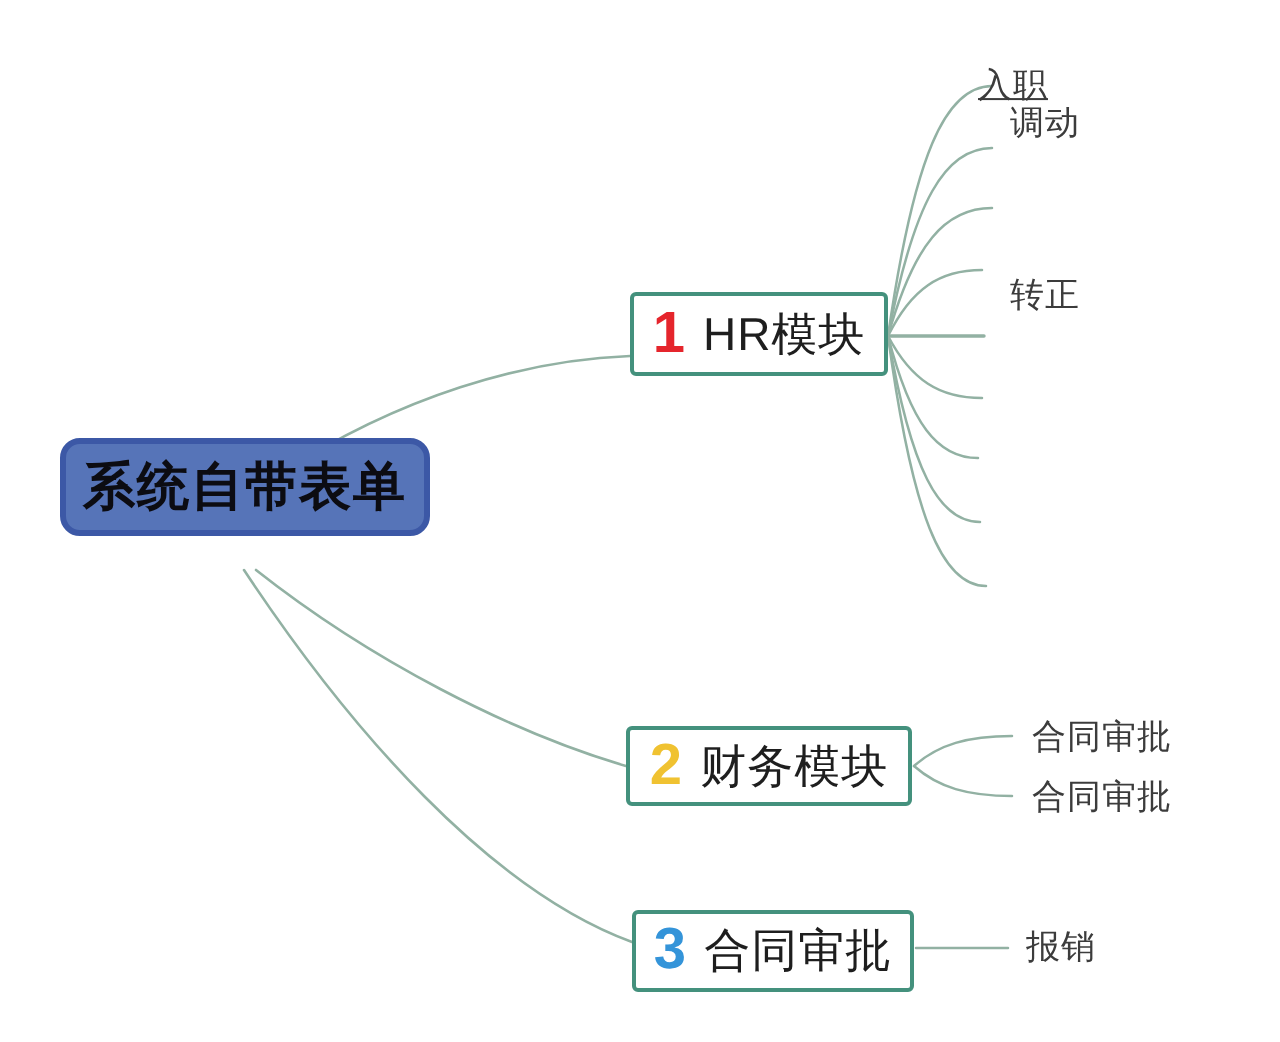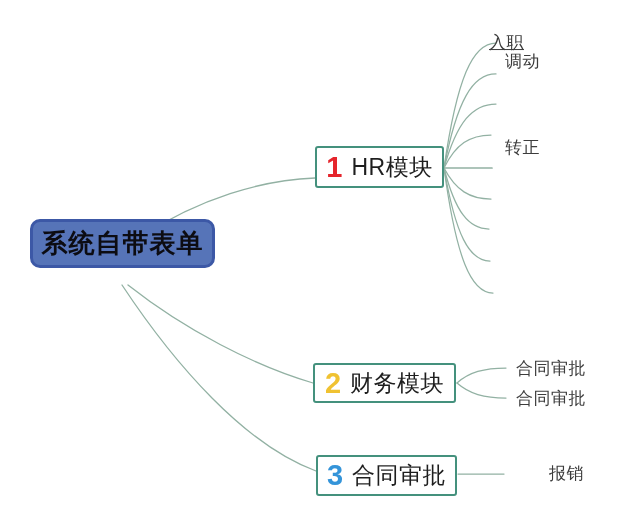--- a/index.html
+++ b/index.html
@@ -96,16 +96,16 @@
     <span class="num" style="color: rgb(52, 148, 217);">3</span>
     <span class="lbl">合同审批</span>
   </div>
 
   <div id="leaves">
       <div class="leaf" style="left: 489px; top: 43px; text-decoration: underline;">入职</div>
       <div class="leaf" style="left: 505px; top: 62px; text-align: right;">调动</div>
       <div class="leaf" style="left: 505px; top: 116px; margin-top: 32px;">转正</div>
       <div class="leaf" style="left: 516px; top: 369px;">合同审批</div>
       <div class="leaf" style="left: 516px; top: 399px; font-family: Liberation Mono, monospace;">合同审批</div>
-      <div class="leaf" style="left: 513px; top: 474px; margin-left: 36px;">报销</div>
+      <div class="leaf" style="left: 513px; top: 474px;">报销</div>
     </div>
 
 </div>
 
 </body></html>

